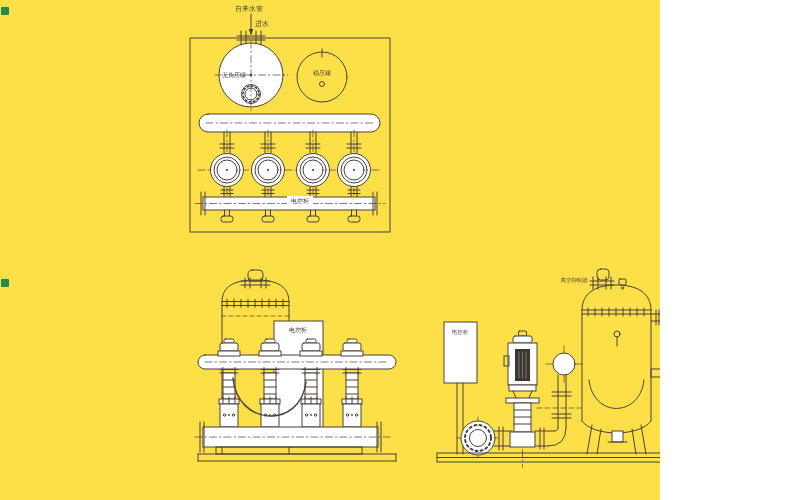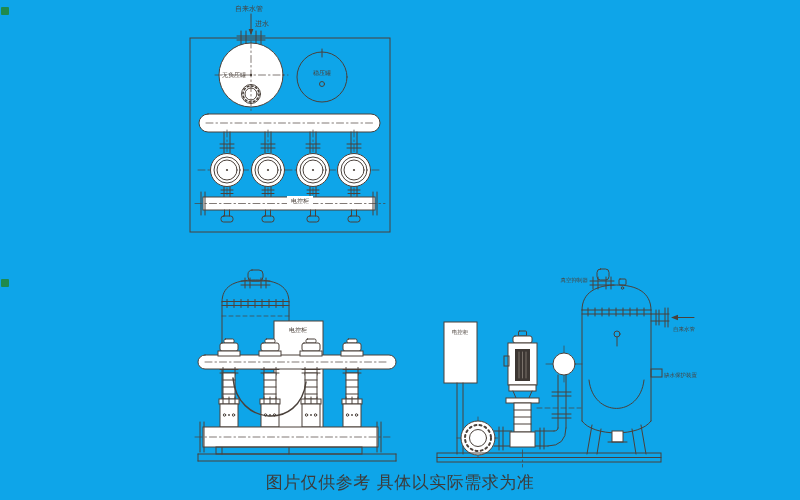--- a/index.html
+++ b/index.html
@@ -1,16 +1,16 @@
 <!DOCTYPE html>
 <html><head>
 <meta charset="utf-8">
 <style>
   html,body{margin:0;padding:0;background:#ffffff;}
-  .stage{position:relative;width:800px;height:500px;background:#0ea5e9;overflow:hidden;
+  .stage{position:relative;width:660px;height:500px;background:#fde047;overflow:hidden;
          font-family:"DejaVu Sans",sans-serif;text-decoration:underline;}
   svg{position:absolute;left:0;top:0;}
   svg text{font-family:"DejaVu Sans",sans-serif;fill:#4a413b;stroke:none;}
   .caption{position:absolute;left:0;top:471px;width:800px;text-align:center;
            font-size:17px;letter-spacing:0.5px;color:#3c3c3c;
            font-family:"DejaVu Sans",sans-serif;}
   .marker{position:absolute;left:1px;width:8px;height:8px;background:#1f8a4d;border-radius:1px;}
   .marker.m1{top:7px;}
   .marker.m2{top:279px;}
 </style>
@@ -323,14 +323,13 @@
       <rect x="651" y="369" width="11" height="8"></rect>
       <text x="664" y="377" font-size="5.5" text-anchor="start">缺水保护装置</text>
 
       <g>
         <rect x="437" y="453" width="224" height="9"></rect>
         <line x1="437" y1="457.5" x2="661" y2="457.5"></line>
       </g>
     </g>
   </svg>
 
-  <div class="caption">图片仅供参考 具体以实际需求为准</div>
 </div>
 
 </body></html>

